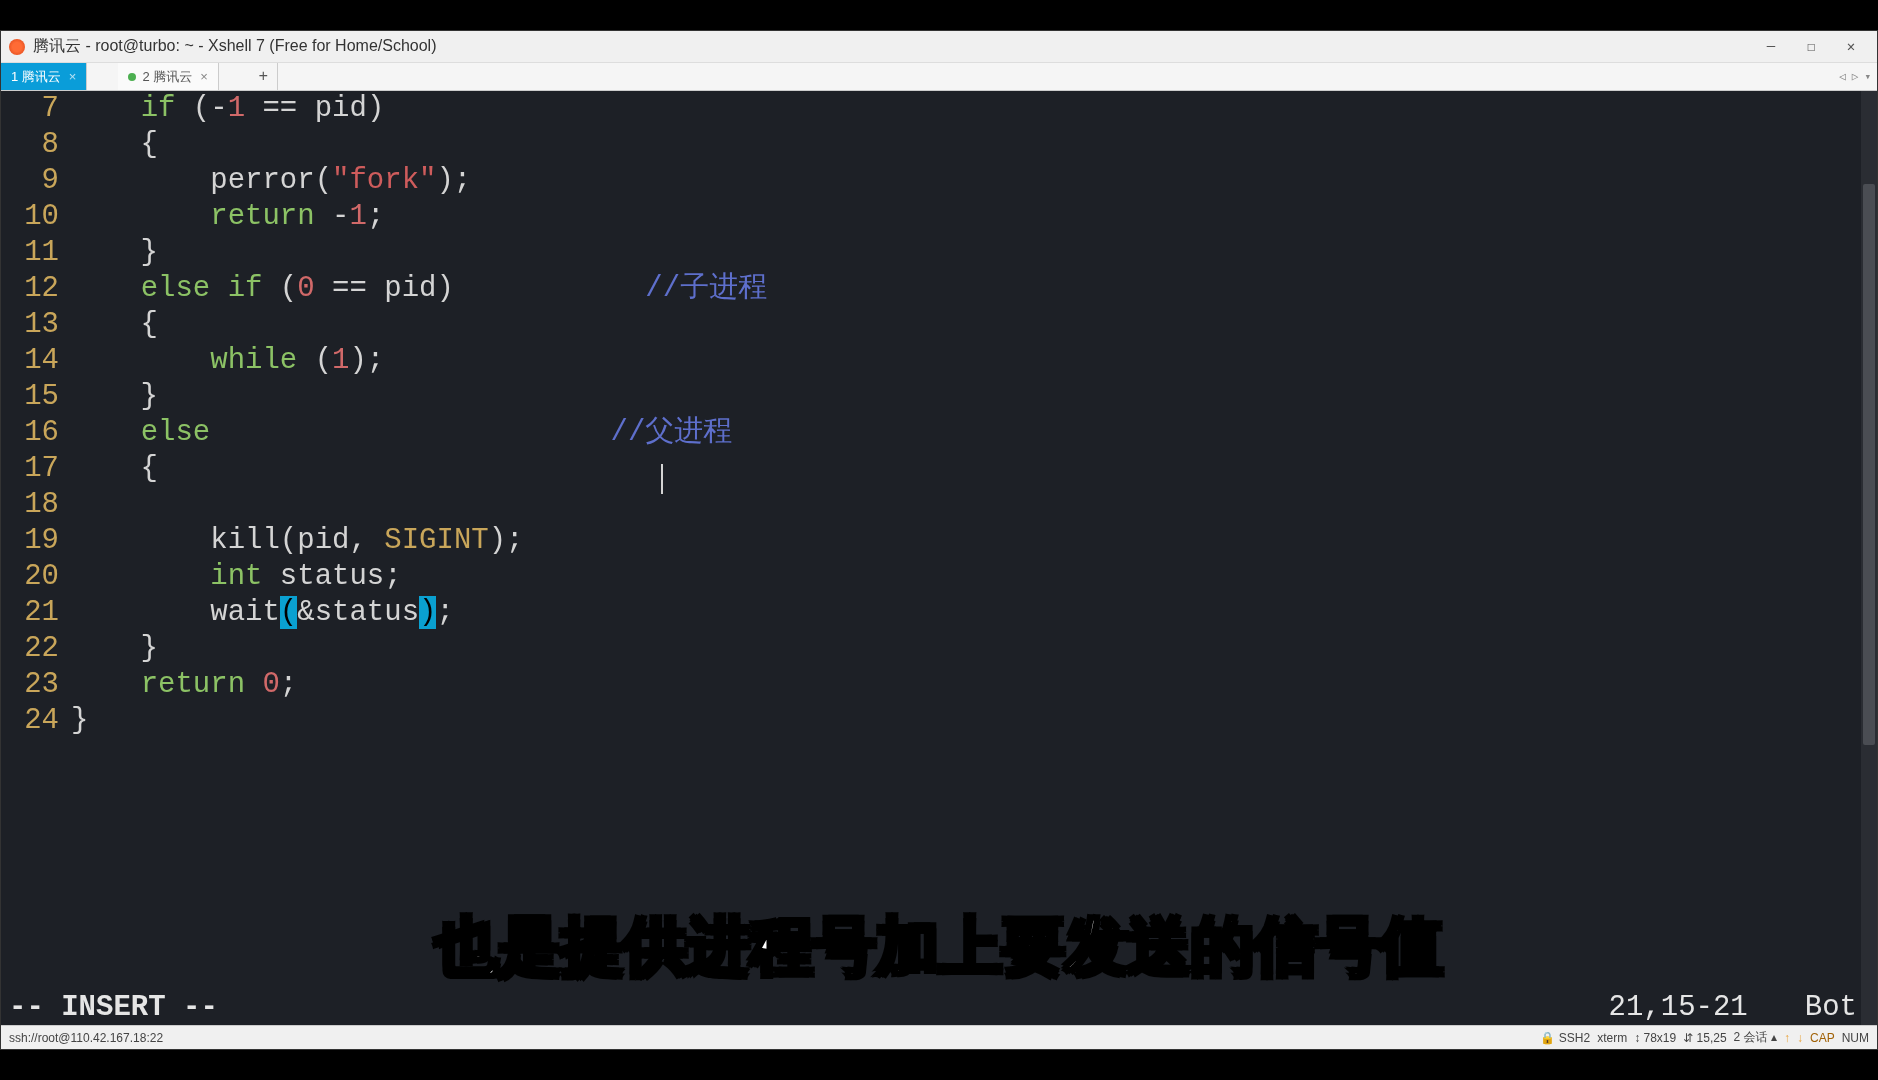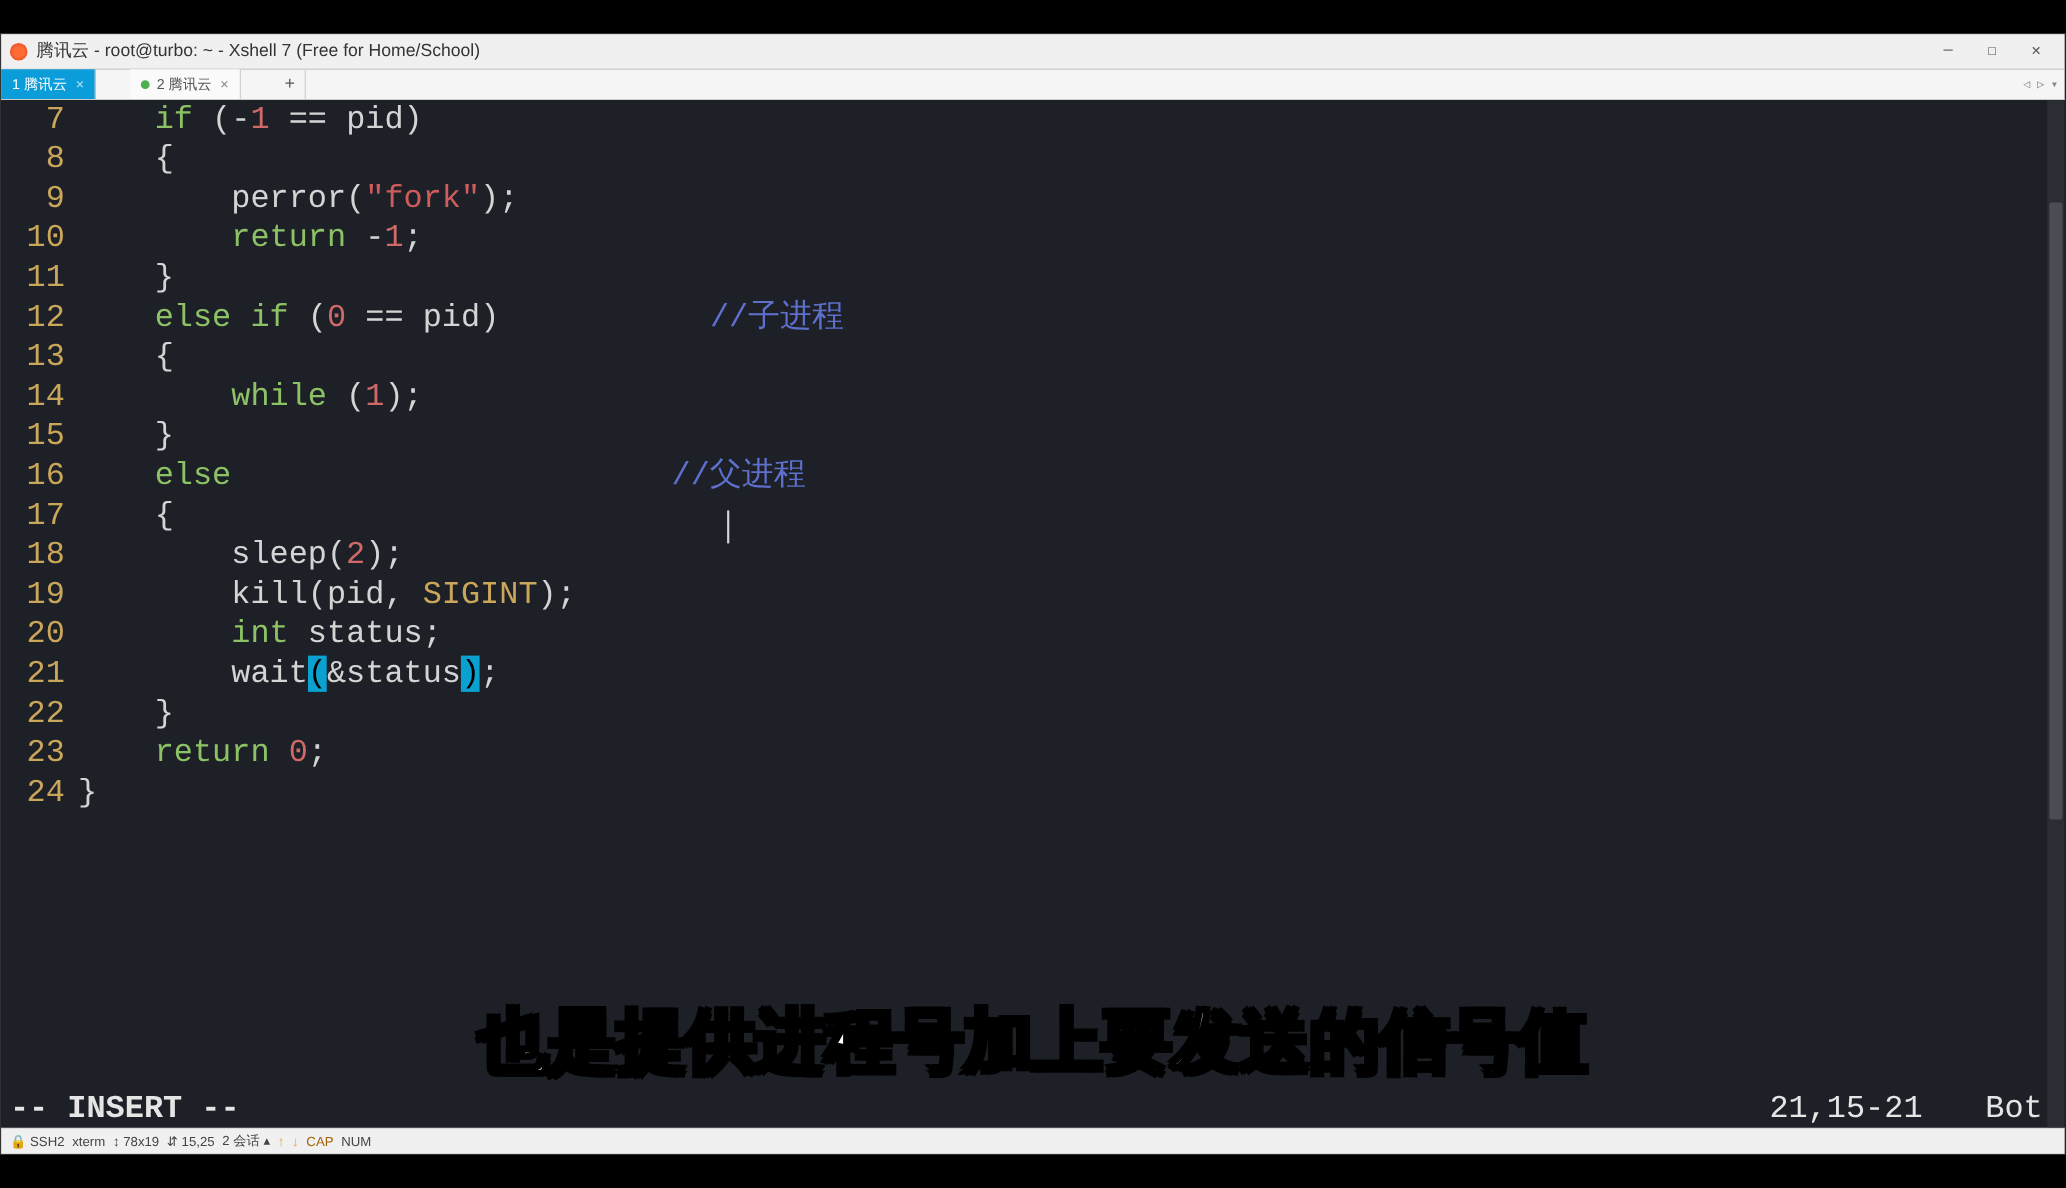--- a/index.html
+++ b/index.html
@@ -285,21 +285,20 @@
         <span class="code-text"><span>    </span><span class="kw">else</span><span>                       </span><span class="comment">//父进程</span></span>
       </div>
 
       <div class="code-line">
         <span class="gutter">17</span>
         <span class="code-text">    {</span>
       </div>
 
       <div class="code-line">
         <span class="gutter">18</span>
-        <span class="code-text"><span>        sleep(</span><span class="num">2</span><span>);</span></span>
       </div>
 
       <div class="code-line">
         <span class="gutter">19</span>
         <span class="code-text"><span>        kill(pid, </span><span class="id-tan">SIGINT</span><span>);</span></span>
       </div>
 
       <div class="code-line">
         <span class="gutter">20</span>
         <span class="code-text"><span>        </span><span class="kw">int</span><span> status;</span></span>
@@ -333,20 +332,21 @@
         <span class="vim-bot">Bot</span>
       </div>
 
     </div>
     <div class="scrollbar">
       <div class="scrollbar-thumb"></div>
     </div>
   </div>
 
   <div class="status-bar">
+    <div class="status-left">ssh://root@110.42.167.18:22</div>
     <div class="status-right">
       <span><span class="ico">🔒</span> <span>SSH2</span></span>
       <span>xterm</span>
       <span>↕ <span>78x19</span></span>
       <span>⇵ <span>15,25</span></span>
       <span><span>2 会话</span> <span>▴</span></span>
       <span style="color:#e8a33d;">↑</span>
       <span style="color:#e8a33d;">↓</span>
       <span style="color:#a16207;">CAP</span>
       <span>NUM</span>

